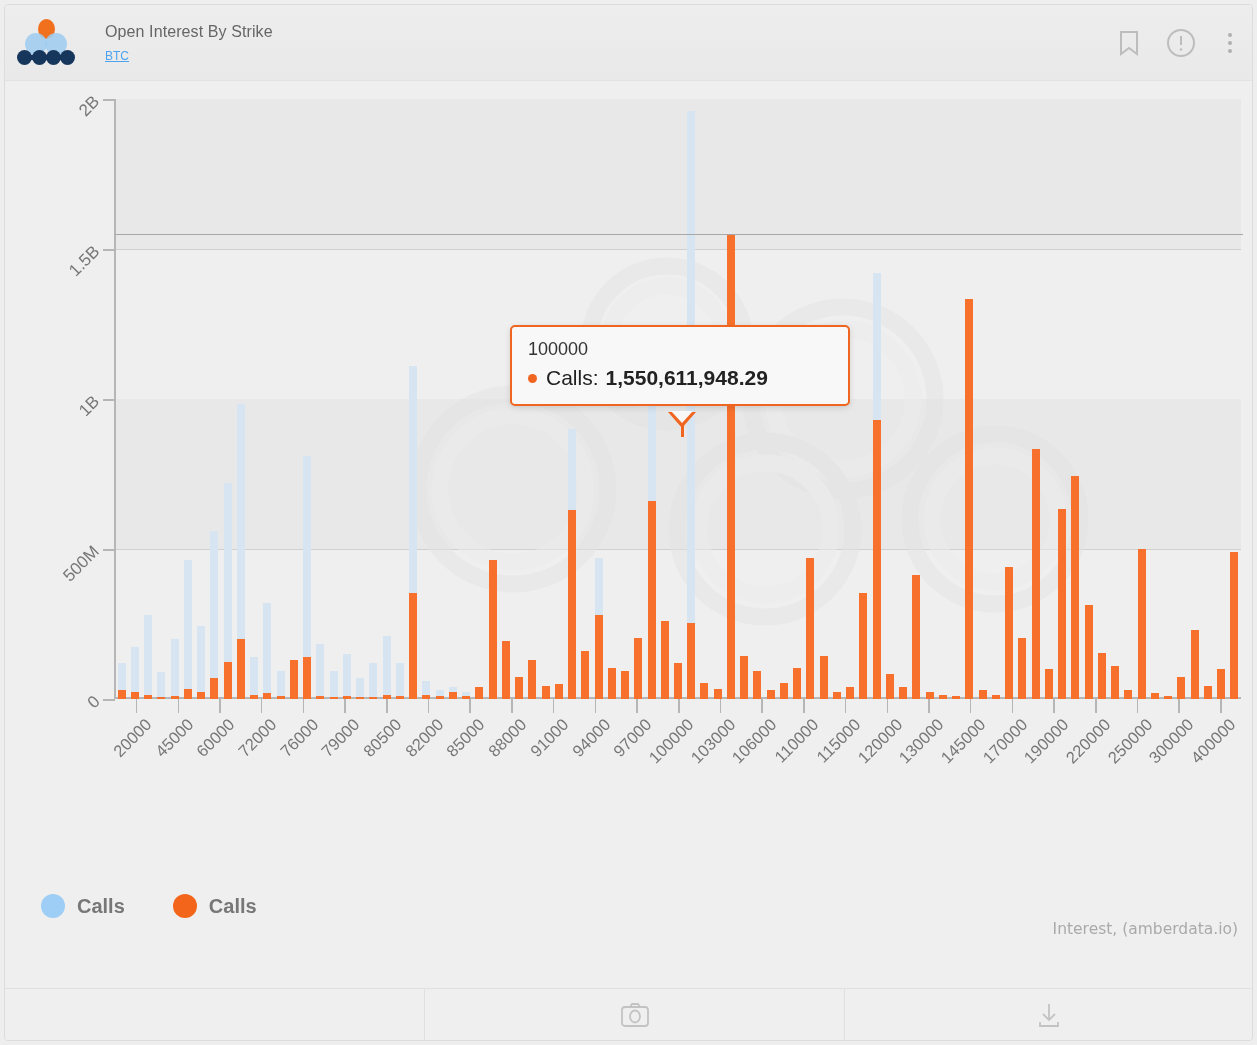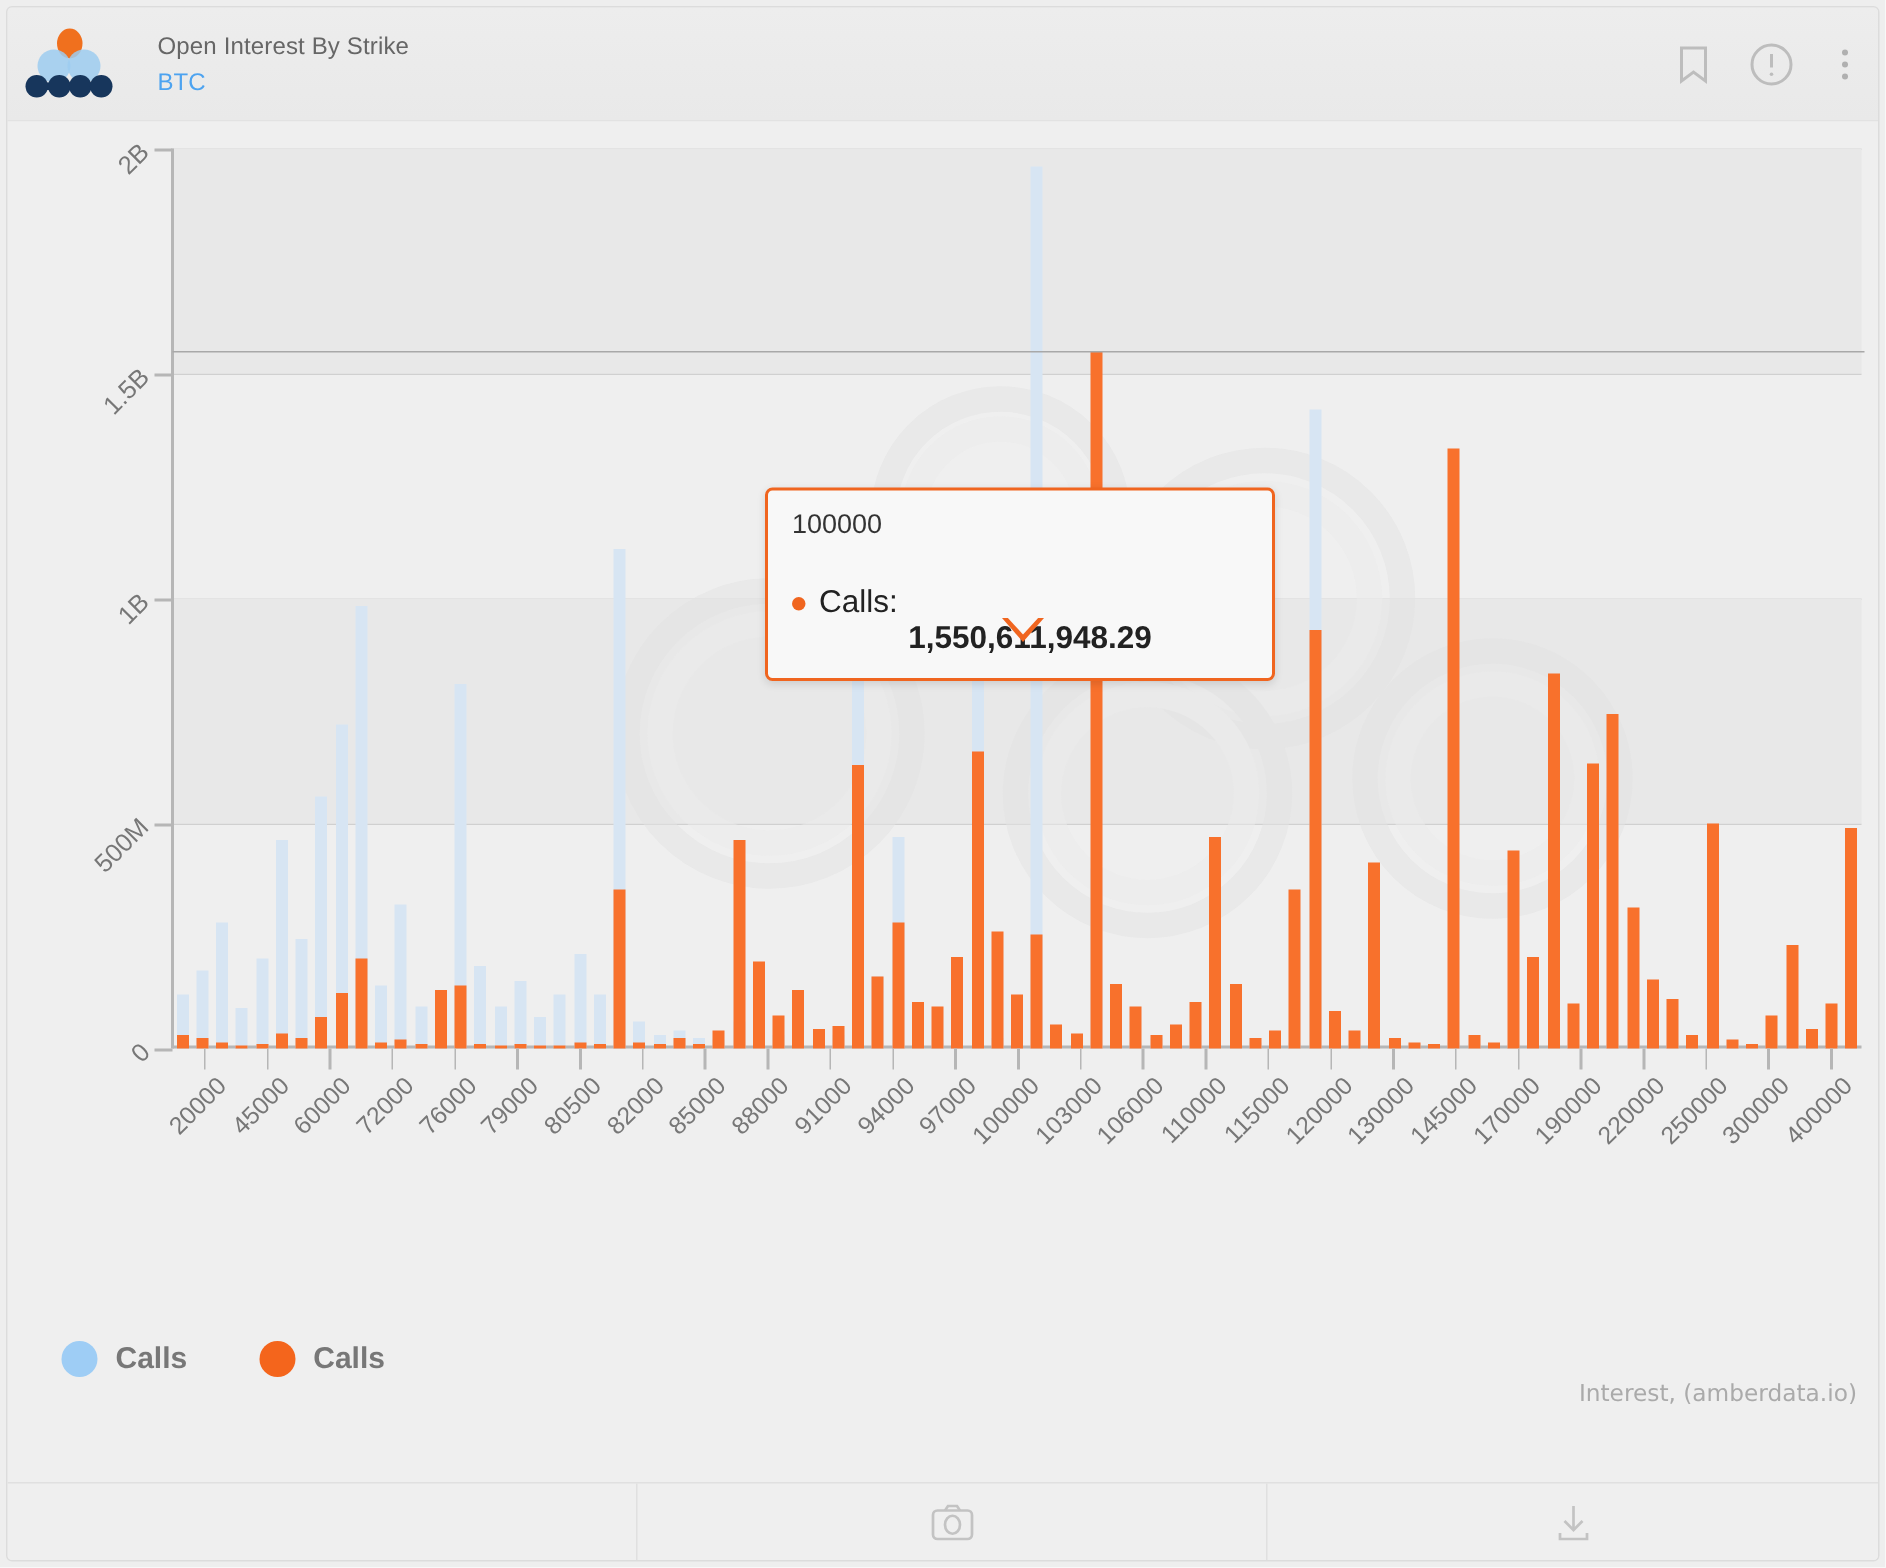--- a/index.html
+++ b/index.html
@@ -53,21 +53,21 @@
   .logo .n3 { width: 15px; height: 15px; left: 31px; top: 33px; background: #17365c; }
   .logo .n4 { width: 15px; height: 15px; left: 45px; top: 33px; background: #17365c; }
   .logo .bar-n { position:absolute; left: 8px; top: 38px; width: 46px; height: 5px; background:#17365c; }
 
   .titles { margin-left: 28px; }
   .title {
     font-size: 16px; color: #666666; line-height: 26px;
     font-weight: 400; letter-spacing: .1px;
   }
   .subtitle {
-    font-size: 16px; color: #4da3f0; line-height: 20px; margin-top: 1px;
+    font-size: 12px; color: #4da3f0; line-height: 20px; margin-top: 1px; text-decoration: underline;
   }
   .header-actions {
     position: absolute; right: 14px; top: 50%;
     transform: translateY(-50%);
     display: flex; align-items: center; gap: 26px;
   }
   .hicon { color: #bdbdbd; display: flex; align-items: center; cursor: pointer; }
   .kebab { display: flex; flex-direction: column; gap: 4px; padding: 2px 6px; cursor: pointer; }
   .kebab i { width: 4px; height: 4px; border-radius: 50%; background: #b0b0b0; display: block; }
 
@@ -176,21 +176,21 @@
     border: 2.5px solid #f0651f;
     border-radius: 5px;
     padding: 12px 16px 14px 16px;
     box-shadow: 0 2px 6px rgba(0,0,0,.12);
     z-index: 40;
   }
   .tt-head { font-size: 18px; color: #333; margin-bottom: 6px; }
   .tt-row { display: flex; align-items: center; font-size: 21px; color: #222; }
   .tt-dot { width: 9px; height: 9px; border-radius: 50%; background: #f0651f; margin-right: 9px; flex: 0 0 auto; }
   .tt-series { margin-right: 7px; }
-  .tt-value { font-weight: bold; margin-top: 48px; }
+  .tt-value { font-weight: bold; }
   .tt-stem {
     position: absolute; left: 676px; top: 334px;
     width: 2.5px; height: 22px; background: #f0651f; z-index: 39;
   }
   .tt-arrow {
     position: absolute; left: 663px; top: 331px;
     width: 0; height: 0;
     border-left: 14px solid transparent;
     border-right: 14px solid transparent;
     border-top: 16px solid #f0651f;

